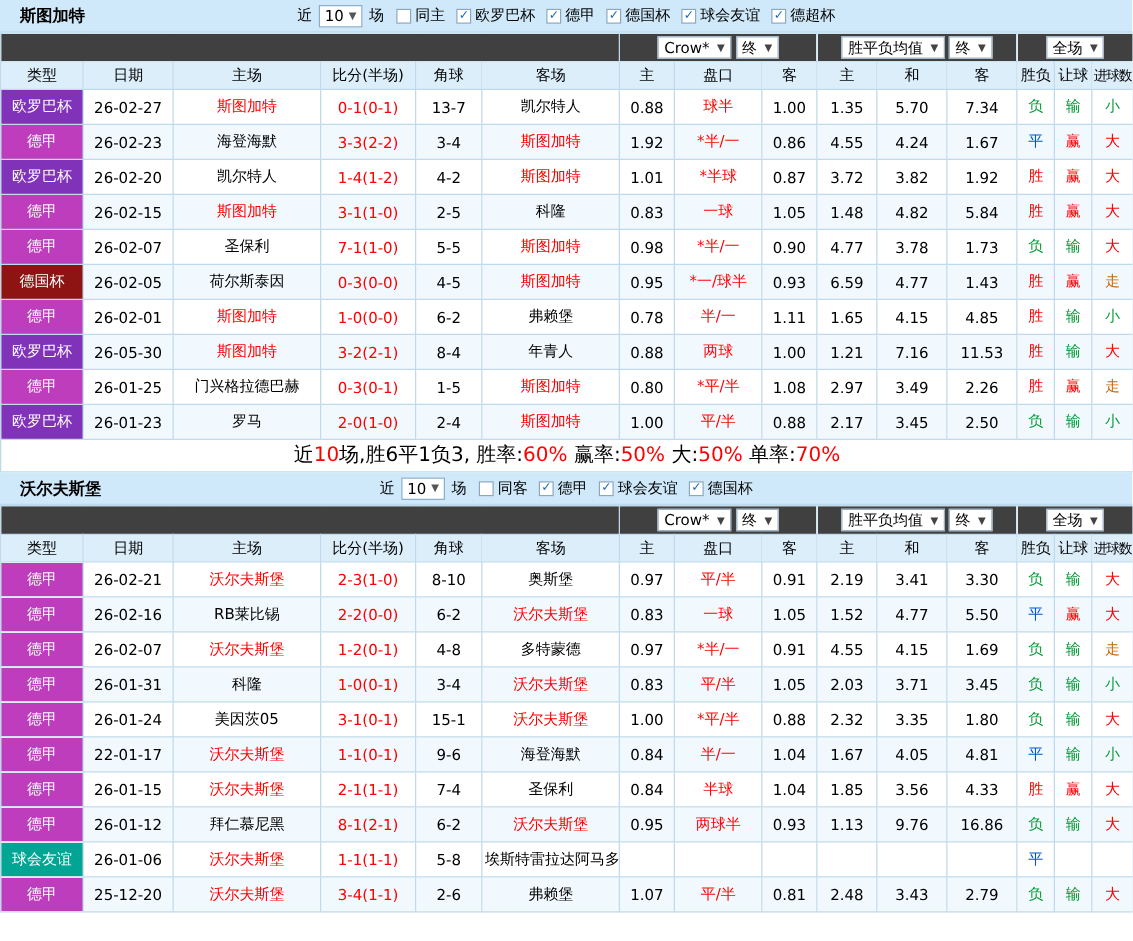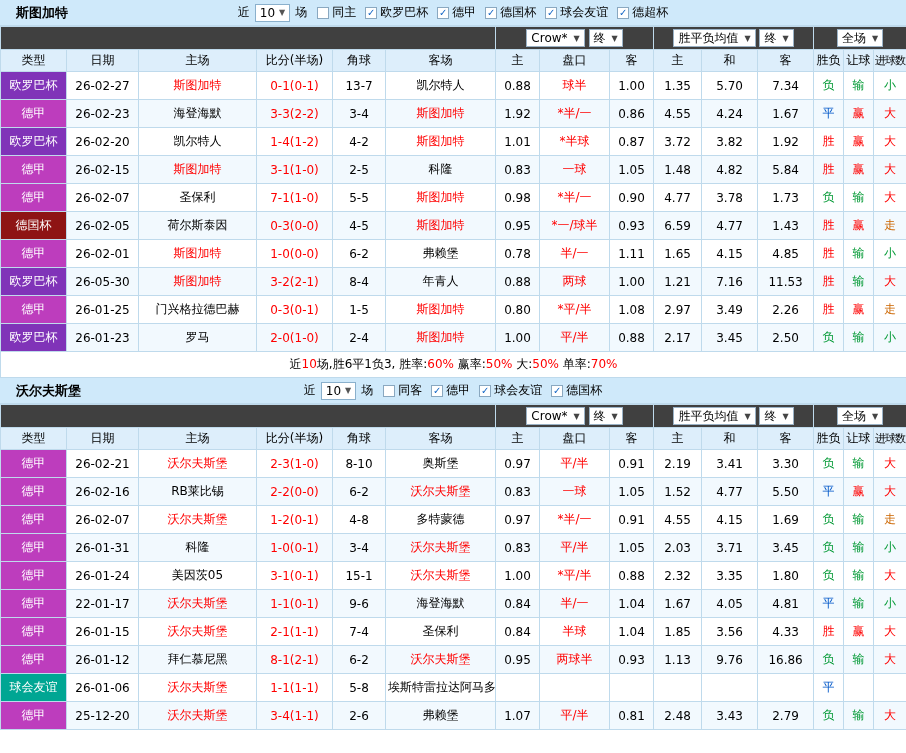--- a/index.html
+++ b/index.html
@@ -56,21 +56,21 @@
     border: 1px solid #9ab2c6; height: 18px; padding: 0 4px; font-size: 12px;
     vertical-align: middle; cursor: pointer;
   }
   .select .arrow { font-size: 8px; color: #444; }
   .label-row th { height: 22px; background: var(--head-bg, #ddeefb); font-weight: normal; font-size: 12px; }
   .label-row th.tight { font-size: 11px; letter-spacing: -1px; padding: 0; }
   tbody td { height: 28px; font-size: 12px; background: #fff; }
   tbody tr:nth-child(even) td { background: var(--row-alt, #f2f9fe); }
   tbody td.type-cell { color: #fff; }
   .red-text { color: var(--red, #f00); }
-  .summary-row td { height: 26px; background: #fff; font-size: 12px; }
+  .summary-row td { height: 26px; background: #fff; font-size: 16px; }
 </style>
 </head>
 <body>
 
 <div class="window">
 
 
   <section class="team-section">
     <div class="section-head">
       <span class="team-title">斯图加特</span>

